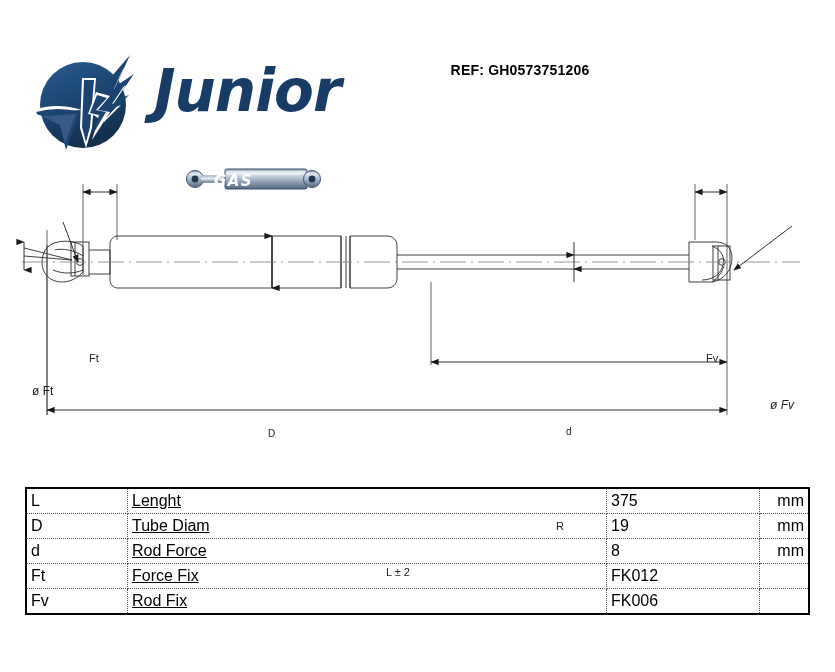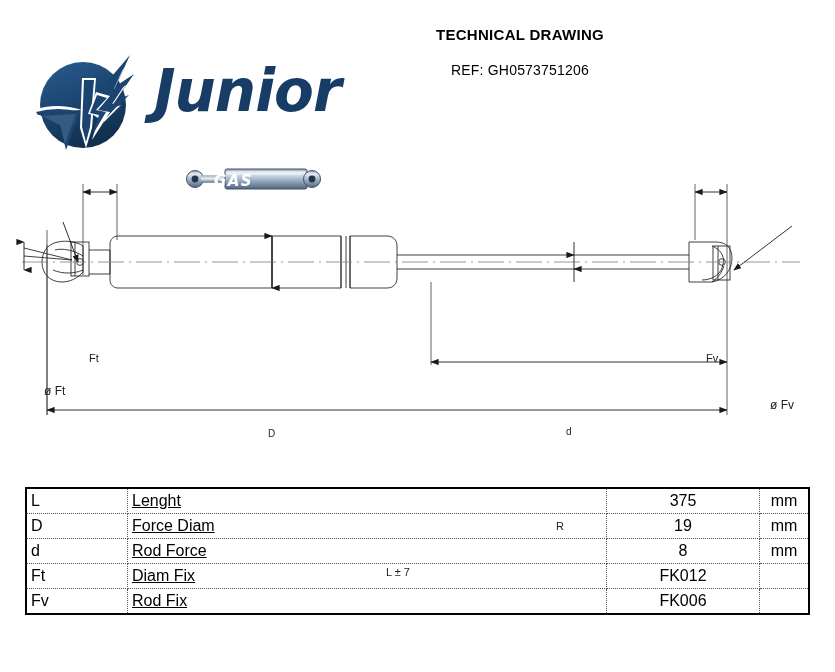--- a/index.html
+++ b/index.html
@@ -34,21 +34,21 @@
     font-weight: bold;
     letter-spacing: 0.3px;
   }
   #doc-ref {
     position: absolute;
     left: 335px;
     top: 62px;
     width: 370px;
     text-align: center;
     font-size: 14px;
-    font-weight: normal;
+    font-weight: bold;
     letter-spacing: 0.2px;
   }
 
   
   #logo-block {
     position: absolute;
     left: 26px;
     top: 52px;
     width: 290px;
     height: 105px;
@@ -91,22 +91,22 @@
     width: 835px;
     height: 290px;
   }
   .dim-label {
     position: absolute;
     font-family: "Liberation Sans", sans-serif;
     font-size: 11px;
     color: #222222;
     white-space: nowrap;
   }
-  #label-phi-ft { left: 44px; top: 214px; font-size: 12px; }
-  #label-phi-fv { left: 770px; top: 228px; font-size: 12px; }
+  #label-phi-ft { left: 32px; top: 214px; font-size: 12px; }
+  #label-phi-fv { left: 770px; top: 228px; font-size: 12px; font-style: italic; }
   #label-ft     { left: 89px;  top: 182px; }
   #label-fv     { left: 706px; top: 182px; }
   #label-d-big  { left: 268px; top: 258px; font-size: 10px; }
   #label-d-small{ left: 566px; top: 256px; font-size: 10px; }
   #label-r      { left: 556px; top: 350px; }
   #label-l      { left: 386px; top: 396px; }
 
   
   #spec-table {
     position: absolute;
@@ -124,28 +124,27 @@
     font-size: 16px;
     border-right: 1px dotted #555555;
     border-bottom: 1px dotted #555555;
     white-space: nowrap;
     overflow: hidden;
   }
   #spec-table tr:last-child td { border-bottom: none; }
   #spec-table td:last-child { border-right: none; }
   .col-sym   { width: 92px;  text-align: left; }
   .col-desc  { width: 470px; text-align: left; text-decoration: underline; }
-  .col-val   { text-align: center; padding-right: 6px; }
-  .col-unit  { width: 40px;  text-align: center; font-size: 13px; padding-left: 5px; }
+  .col-val   { text-align: left; padding-right: 6px; }
+  .col-unit  { width: 40px;  text-align: right; font-size: 13px; padding-left: 5px; }
 </style>
 </head>
 <body>
 
 <div id="header-block">
-  <div id="doc-title">TECHNICAL DRAWING</div>
   <div id="doc-ref">REF:  GH0573751206</div>
 </div>
 
 <div id="logo-block">
 
   <svg id="logo-mark" width="120" height="105" viewBox="0 0 120 105">
     <defs>
       <linearGradient id="circGrad" x1="0" y1="0" x2="0.4" y2="1">
         <stop offset="0%" stop-color="#2a5c8f"></stop>
         <stop offset="55%" stop-color="#1b4470"></stop>
@@ -302,46 +301,46 @@
     </g>
   </svg>
 
   <span class="dim-label" id="label-phi-ft">ø Ft</span>
   <span class="dim-label" id="label-phi-fv">ø Fv</span>
   <span class="dim-label" id="label-ft">Ft</span>
   <span class="dim-label" id="label-fv">Fv</span>
   <span class="dim-label" id="label-d-big">D</span>
   <span class="dim-label" id="label-d-small">d</span>
   <span class="dim-label" id="label-r">R</span>
-  <span class="dim-label" id="label-l">L ± 7</span>
+  <span class="dim-label" id="label-l">L ± 2</span>
 </div>
 
 <table id="spec-table">
   <tbody>
       <tr>
         <td class="col-sym">L</td>
         <td class="col-desc">Lenght</td>
         <td class="col-val">375</td>
         <td class="col-unit">mm</td>
       </tr>
       <tr>
         <td class="col-sym">D</td>
-        <td class="col-desc">Force Diam</td>
+        <td class="col-desc">Tube Diam</td>
         <td class="col-val">19</td>
         <td class="col-unit">mm</td>
       </tr>
       <tr>
         <td class="col-sym">d</td>
         <td class="col-desc">Rod Force</td>
         <td class="col-val">8</td>
         <td class="col-unit">mm</td>
       </tr>
       <tr>
         <td class="col-sym">Ft</td>
-        <td class="col-desc">Diam Fix</td>
+        <td class="col-desc">Force Fix</td>
         <td class="col-val">FK012</td>
         <td class="col-unit"></td>
       </tr>
       <tr>
         <td class="col-sym">Fv</td>
         <td class="col-desc">Rod Fix</td>
         <td class="col-val">FK006</td>
         <td class="col-unit"></td>
       </tr>
     </tbody>

